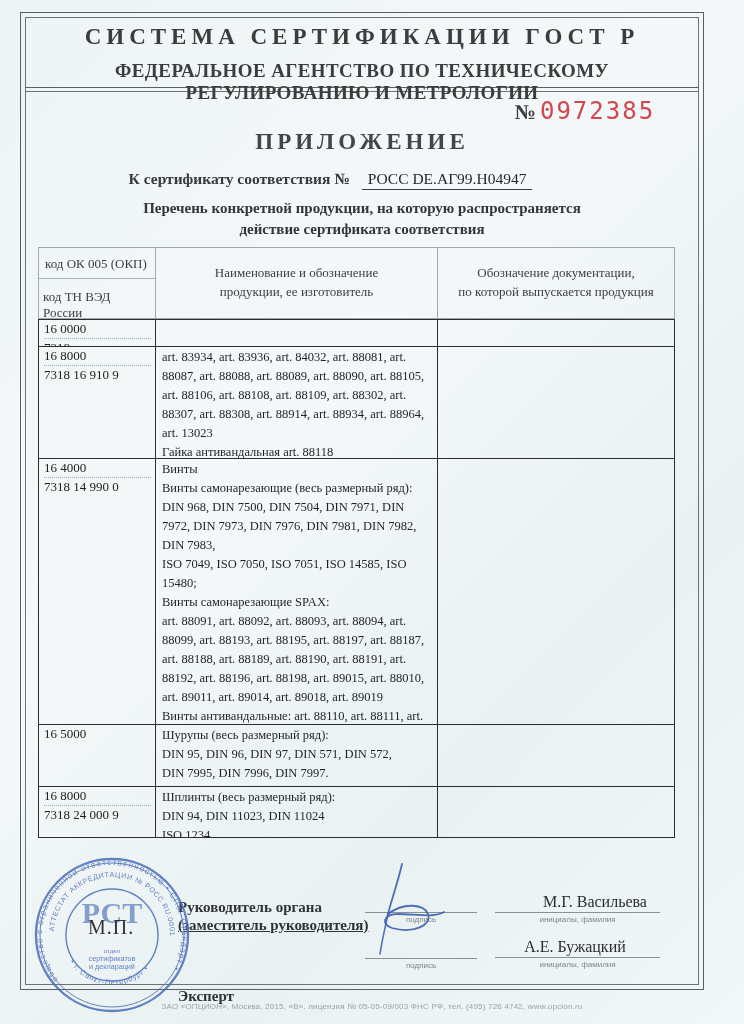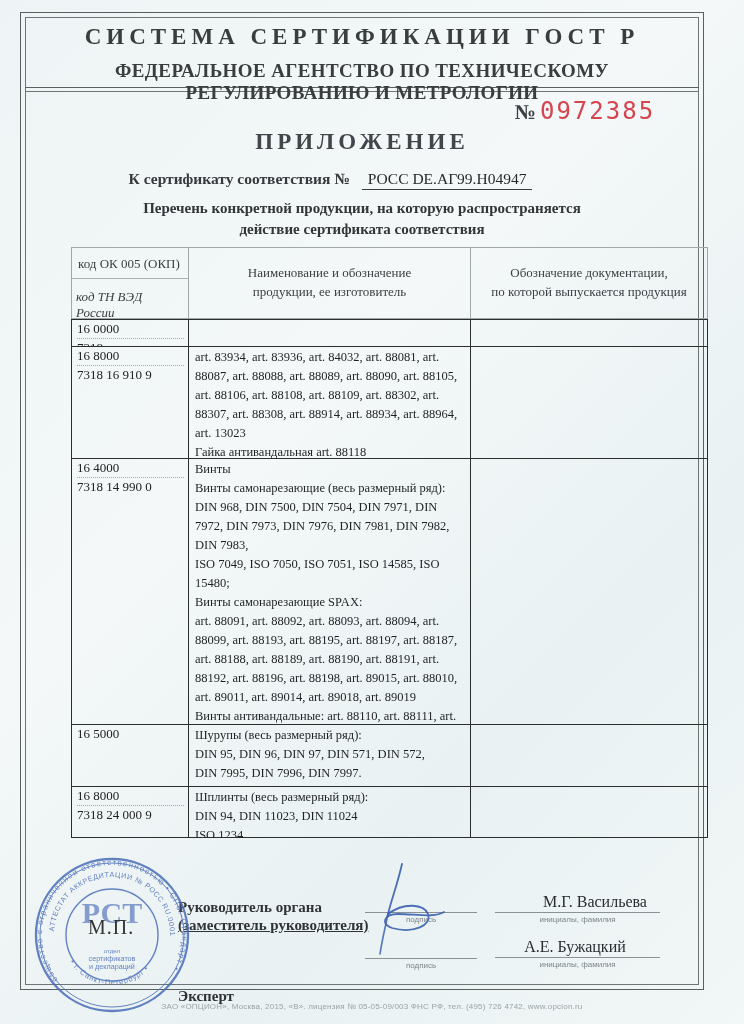--- a/index.html
+++ b/index.html
@@ -61,32 +61,32 @@
   }
   .subtitle {
     position: absolute; left: 25px; width: 674px;
     text-align: center; font-weight: bold; font-size: 15px; color: #333639;
   }
   .subtitle.l1 { top: 200px; }
   .subtitle.l2 { top: 221px; }
 
   
   .ptable { position: absolute; left: 38px; top: 247px; width: 637px; }
-  .trow { display: flex; width: 100%; margin-left: 33px; }
+  .trow { display: flex; width: 100%; }
   .tcell { overflow: hidden; }
   .c1 { width: 117px; flex: 0 0 117px; }
   .c2 { width: 282px; flex: 0 0 282px; }
   .c3 { width: 238px; flex: 1 1 auto; }
 
   .thead { height: 72px; border: 1px solid #a0a8a8; }
   .thead .tcell { border-right: 1px solid #a0a8a8; }
   .thead .tcell:last-child { border-right: none; }
   .thead .code-head { display: flex; flex-direction: column; font-size: 13px; color: #3b3e42; }
   .thead .code-head .top { padding: 8px 4px 6px 6px; border-bottom: 1px solid #a8b0b0; flex: 0 0 auto; }
-  .thead .code-head .bot { padding: 10px 4px 4px 4px; flex: 1; font-style: italic; }
+  .thead .code-head .bot { padding: 10px 4px 4px 4px; flex: 1; }
   .thead .center-head {
     display: flex; align-items: center; justify-content: center;
     text-align: center; font-size: 13px; color: #3b3e42;
     white-space: pre-line; line-height: 1.45;
   }
 
   .tbody-row { border: 1.5px solid #2b2d2f; border-top: none; }
   .tbody-row.first { border-top: 1.5px solid #2b2d2f; }
   .tbody-row .tcell { border-right: 1.2px solid #2b2d2f; }
   .tbody-row .tcell:last-child { border-right: none; }

